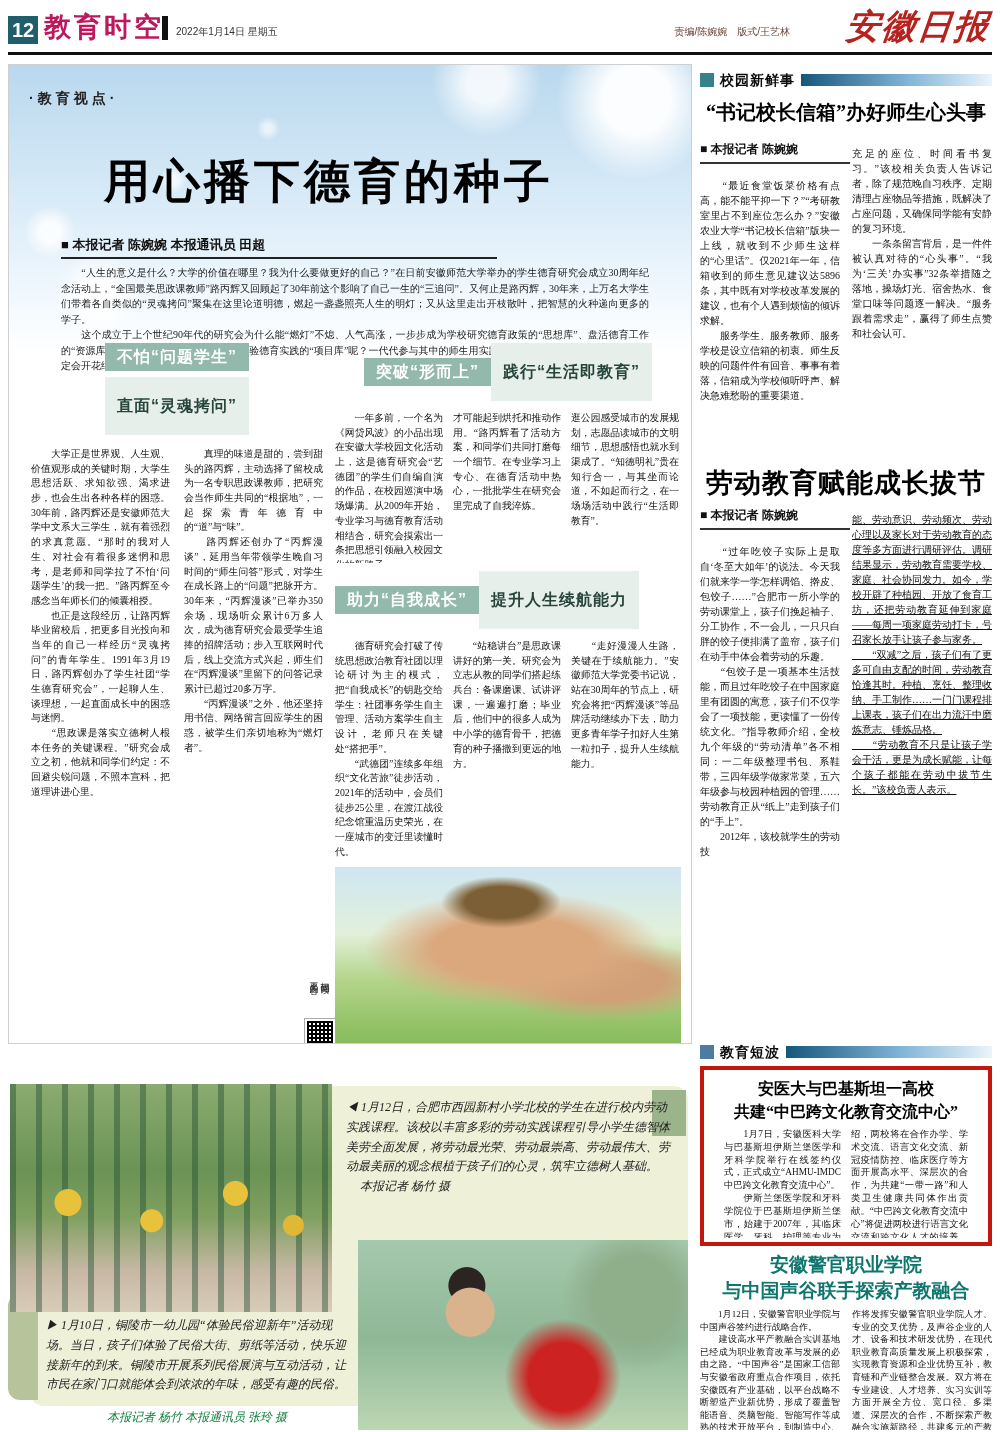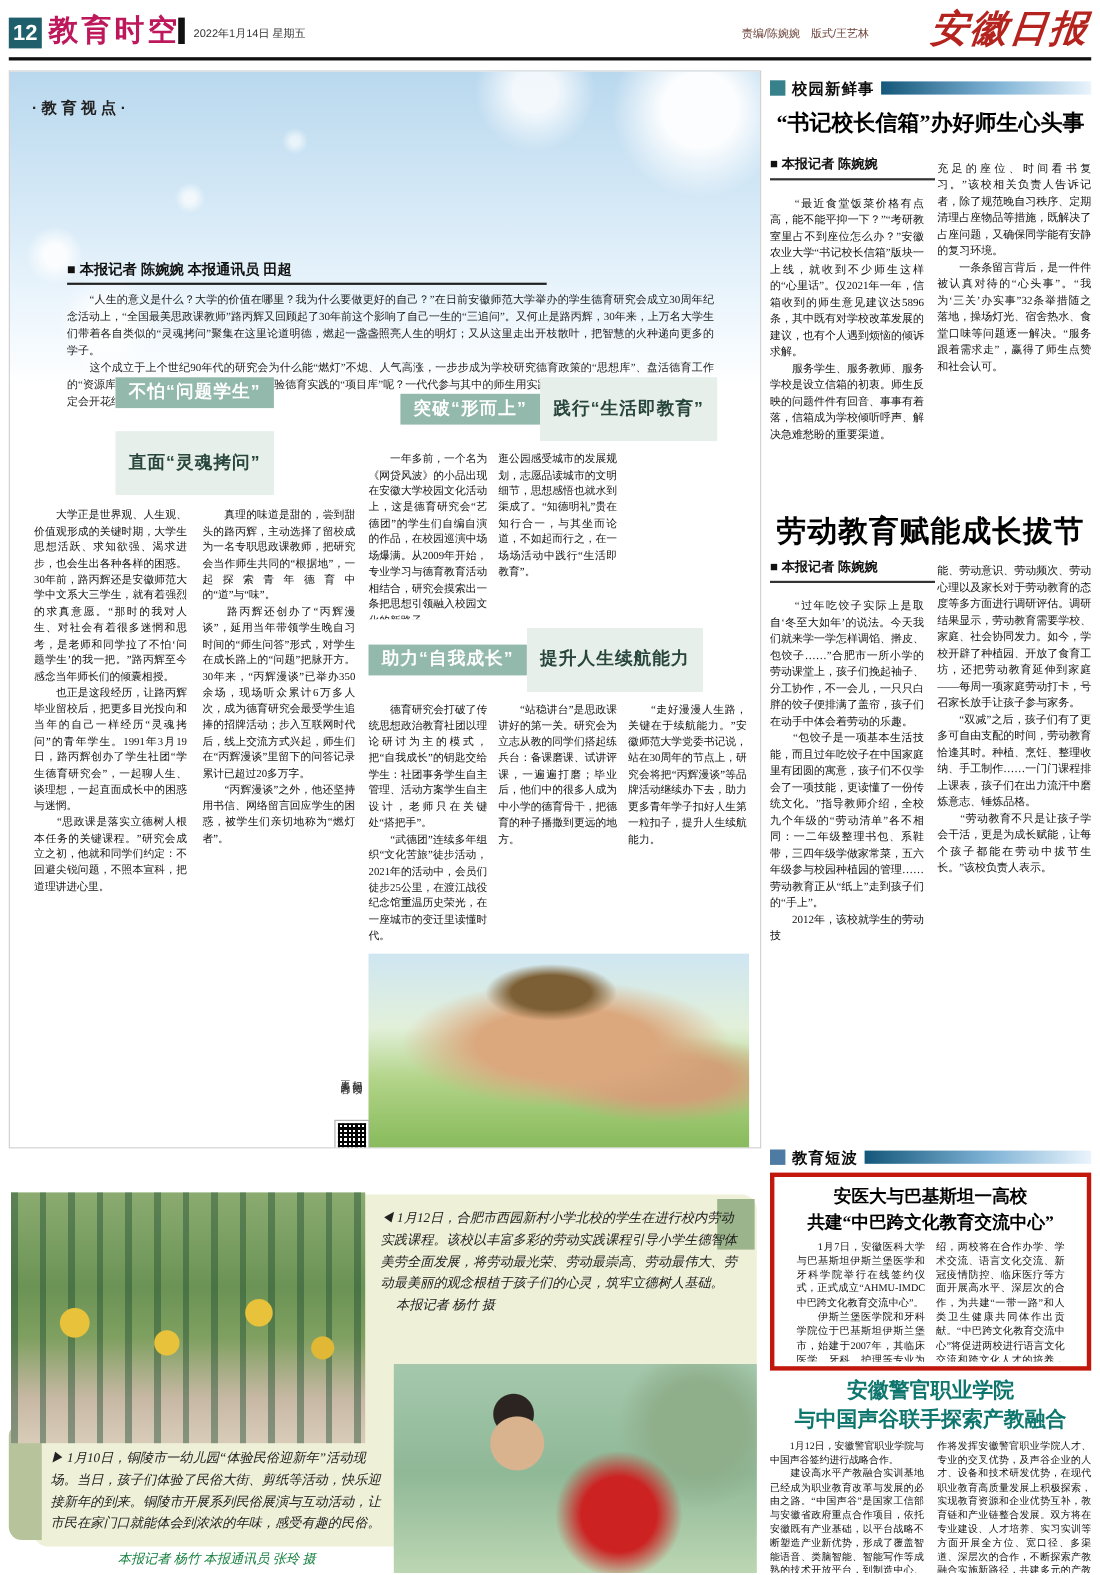--- a/index.html
+++ b/index.html
@@ -116,46 +116,48 @@
   <div class="abs hdr-sec">教育时空</div>
   <div class="abs hdr-bar"></div>
   <div class="abs hdr-date">2022年1月14日 星期五</div>
   <div class="abs hdr-editors">责编/陈婉婉　版式/王艺林</div>
   <div class="abs hdr-logo">安徽日报</div>
   <div class="abs hdr-rule"></div>
 
   <div class="abs main-box">
     <div class="abs sky"></div>
     <div class="abs kicker">·教育视点·</div>
+    <div class="abs feat-headline">用心播下德育的种子</div>
     <div class="abs feat-byline">■ 本报记者 陈婉婉 本报通讯员 田超</div>
     <div class="abs feat-byline-rule"></div>
     <div class="abs feat-intro pre just">　　“人生的意义是什么？大学的价值在哪里？我为什么要做更好的自己？”在日前安徽师范大学举办的学生德育研究会成立30周年纪念活动上，“全国最美思政课教师”路丙辉又回顾起了30年前这个影响了自己一生的“三追问”。又何止是路丙辉，30年来，上万名大学生们带着各自类似的“灵魂拷问”聚集在这里论道明德，燃起一盏盏照亮人生的明灯；又从这里走出开枝散叶，把智慧的火种递向更多的学子。
 　　这个成立于上个世纪90年代的研究会为什么能“燃灯”不熄、人气高涨，一步步成为学校研究德育政策的“思想库”、盘活德育工作的“资源库”、热心德育研究的“专家库”、体验德育实践的“项目库”呢？一代代参与其中的师生用实践证明，用心播下德育的种子，就一定会开花结果。</div>
 
     <div class="abs lgrp">
       <div class="pills">
         <span class="pill-a">不怕“问题学生”</span><br>
-        <span class="pill-b" style="margin-top:21px;">直面“灵魂拷问”</span>
+        <span class="pill-b" style="margin-top:6px;">直面“灵魂拷问”</span>
       </div>
       <div class="colflex">
         <div class="tcol pre just">　　大学正是世界观、人生观、价值观形成的关键时期，大学生思想活跃、求知欲强、渴求进步，也会生出各种各样的困惑。30年前，路丙辉还是安徽师范大学中文系大三学生，就有着强烈的求真意愿。“那时的我对人生、对社会有着很多迷惘和思考，是老师和同学拉了不怕‘问题学生’的我一把。”路丙辉至今感念当年师长们的倾囊相授。
 　　也正是这段经历，让路丙辉毕业留校后，把更多目光投向和当年的自己一样经历“灵魂拷问”的青年学生。1991年3月19日，路丙辉创办了学生社团“学生德育研究会”，一起聊人生、谈理想，一起直面成长中的困惑与迷惘。
 　　“思政课是落实立德树人根本任务的关键课程。”研究会成立之初，他就和同学们约定：不回避尖锐问题，不照本宣科，把道理讲进心里。</div>
         <div class="tcol pre just">　　真理的味道是甜的，尝到甜头的路丙辉，主动选择了留校成为一名专职思政课教师，把研究会当作师生共同的“根据地”，一起探索青年德育中的“道”与“味”。
 　　路丙辉还创办了“丙辉漫谈”，延用当年带领学生晚自习时间的“师生问答”形式，对学生在成长路上的“问题”把脉开方。30年来，“丙辉漫谈”已举办350余场，现场听众累计6万多人次，成为德育研究会最受学生追捧的招牌活动；步入互联网时代后，线上交流方式兴起，师生们在“丙辉漫谈”里留下的问答记录累计已超过20多万字。
 　　“丙辉漫谈”之外，他还坚持用书信、网络留言回应学生的困惑，被学生们亲切地称为“燃灯者”。</div>
       </div>
     </div>
 
     <div class="abs rgrp">
       <div style="text-align:center;">
         <span class="pill-a">突破“形而上”</span><span class="pill-b">践行“生活即教育”</span>
       </div>
       <div class="colflex bodyA">
         <div class="tcol pre just">　　一年多前，一个名为《网贷风波》的小品出现在安徽大学校园文化活动上，这是德育研究会“艺德团”的学生们自编自演的作品，在校园巡演中场场爆满。从2009年开始，专业学习与德育教育活动相结合，研究会摸索出一条把思想引领融入校园文化的新路子。</div>
+        <div class="tcol pre just">才可能起到烘托和推动作用。“路丙辉看了活动方案，和同学们共同打磨每一个细节。在专业学习上专心、在德育活动中热心，一批批学生在研究会里完成了自我淬炼。</div>
         <div class="tcol pre just">逛公园感受城市的发展规划，志愿品读城市的文明细节，思想感悟也就水到渠成了。“知德明礼”贵在知行合一，与其坐而论道，不如起而行之，在一场场活动中践行“生活即教育”。</div>
       </div>
       <div class="sub3row">
         <span class="pill-a">助力“自我成长”</span><span class="pill-b">提升人生续航能力</span>
       </div>
       <div class="colflex bodyB">
         <div class="tcol pre just">　　德育研究会打破了传统思想政治教育社团以理论研讨为主的模式，把“自我成长”的钥匙交给学生：社团事务学生自主管理、活动方案学生自主设计，老师只在关键处“搭把手”。
 　　“武德团”连续多年组织“文化苦旅”徒步活动，2021年的活动中，会员们徒步25公里，在渡江战役纪念馆重温历史荣光，在一座城市的变迁里读懂时代。</div>
         <div class="tcol pre just">　　“站稳讲台”是思政课讲好的第一关。研究会为立志从教的同学们搭起练兵台：备课磨课、试讲评课，一遍遍打磨；毕业后，他们中的很多人成为中小学的德育骨干，把德育的种子播撒到更远的地方。</div>
         <div class="tcol pre just">　　“走好漫漫人生路，关键在于续航能力。”安徽师范大学党委书记说，站在30周年的节点上，研究会将把“丙辉漫谈”等品牌活动继续办下去，助力更多青年学子扣好人生第一粒扣子，提升人生续航能力。</div>
@@ -189,21 +191,21 @@
 
   <div class="abs rc-h2">劳动教育赋能成长拔节</div>
   <div class="abs" style="left:700px;top:508px;">
     <div class="by-sm">■ 本报记者 陈婉婉</div>
     <div class="by-rule"></div>
   </div>
   <div class="abs twocol" style="left:700px;top:512px;">
     <div class="tcol pre just" style="margin-top:32px;height:488px;">　　“过年吃饺子实际上是取自‘冬至大如年’的说法。今天我们就来学一学怎样调馅、擀皮、包饺子……”合肥市一所小学的劳动课堂上，孩子们挽起袖子、分工协作，不一会儿，一只只白胖的饺子便排满了盖帘，孩子们在动手中体会着劳动的乐趣。
 　　“包饺子是一项基本生活技能，而且过年吃饺子在中国家庭里有团圆的寓意，孩子们不仅学会了一项技能，更读懂了一份传统文化。”指导教师介绍，全校九个年级的“劳动清单”各不相同：一二年级整理书包、系鞋带，三四年级学做家常菜，五六年级参与校园种植园的管理……劳动教育正从“纸上”走到孩子们的“手上”。
 　　2012年，该校就学生的劳动技</div>
-    <div class="tcol pre just" style="height:520px;">能、劳动意识、劳动频次、劳动心理以及家长对于劳动教育的态度等多方面进行调研评估。调研结果显示，劳动教育需要学校、家庭、社会协同发力。如今，学校开辟了种植园、开放了食育工坊，还把劳动教育延伸到家庭——每周一项家庭劳动打卡，号召家长放手让孩子参与家务。
+    <div class="tcol pre just" style="height:520px;text-decoration:underline;">能、劳动意识、劳动频次、劳动心理以及家长对于劳动教育的态度等多方面进行调研评估。调研结果显示，劳动教育需要学校、家庭、社会协同发力。如今，学校开辟了种植园、开放了食育工坊，还把劳动教育延伸到家庭——每周一项家庭劳动打卡，号召家长放手让孩子参与家务。
 　　“双减”之后，孩子们有了更多可自由支配的时间，劳动教育恰逢其时。种植、烹饪、整理收纳、手工制作……一门门课程排上课表，孩子们在出力流汗中磨炼意志、锤炼品格。
 　　“劳动教育不只是让孩子学会干活，更是为成长赋能，让每个孩子都能在劳动中拔节生长。”该校负责人表示。</div>
   </div>
 
   <div class="abs sec-hdr" style="left:700px;top:1044px;">
     <div class="sec-sq" style="background:#4d7ba3;"></div>
     <div class="sec-label">教育短波</div>
     <div class="sec-grad"></div>
   </div>
 

